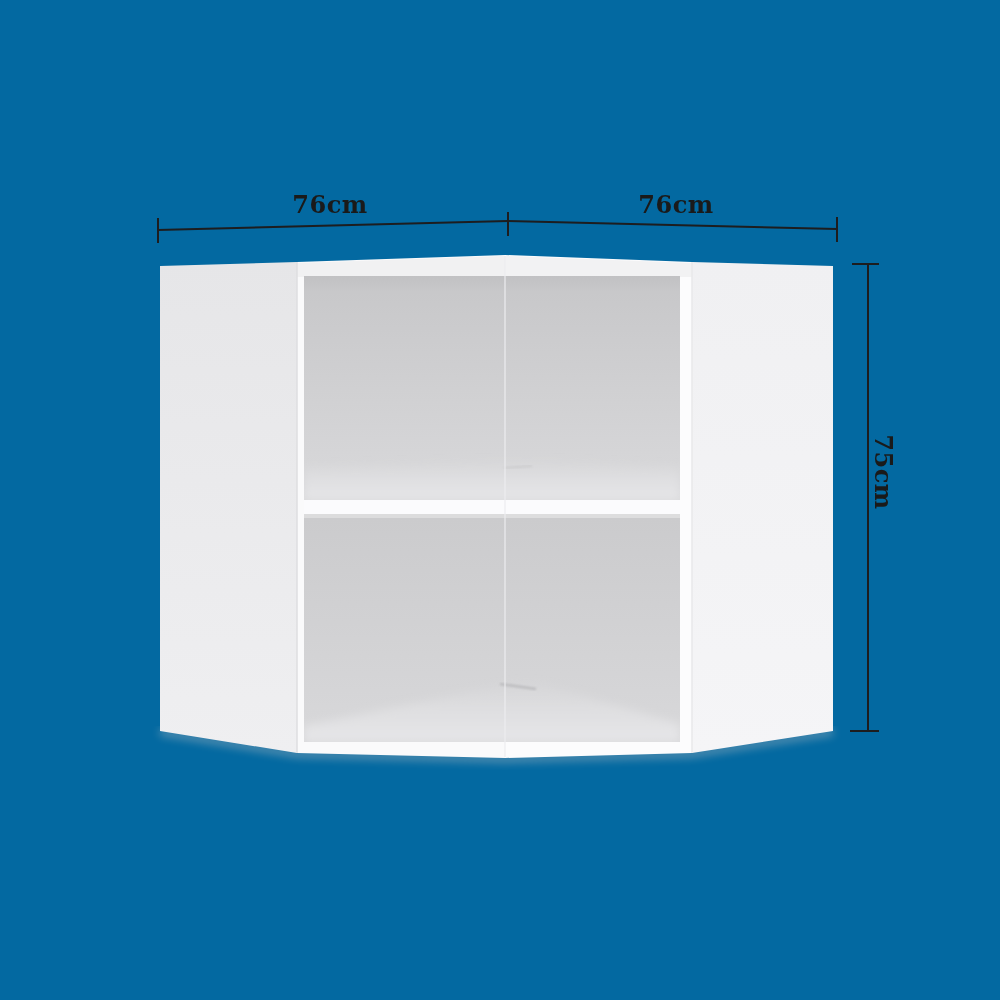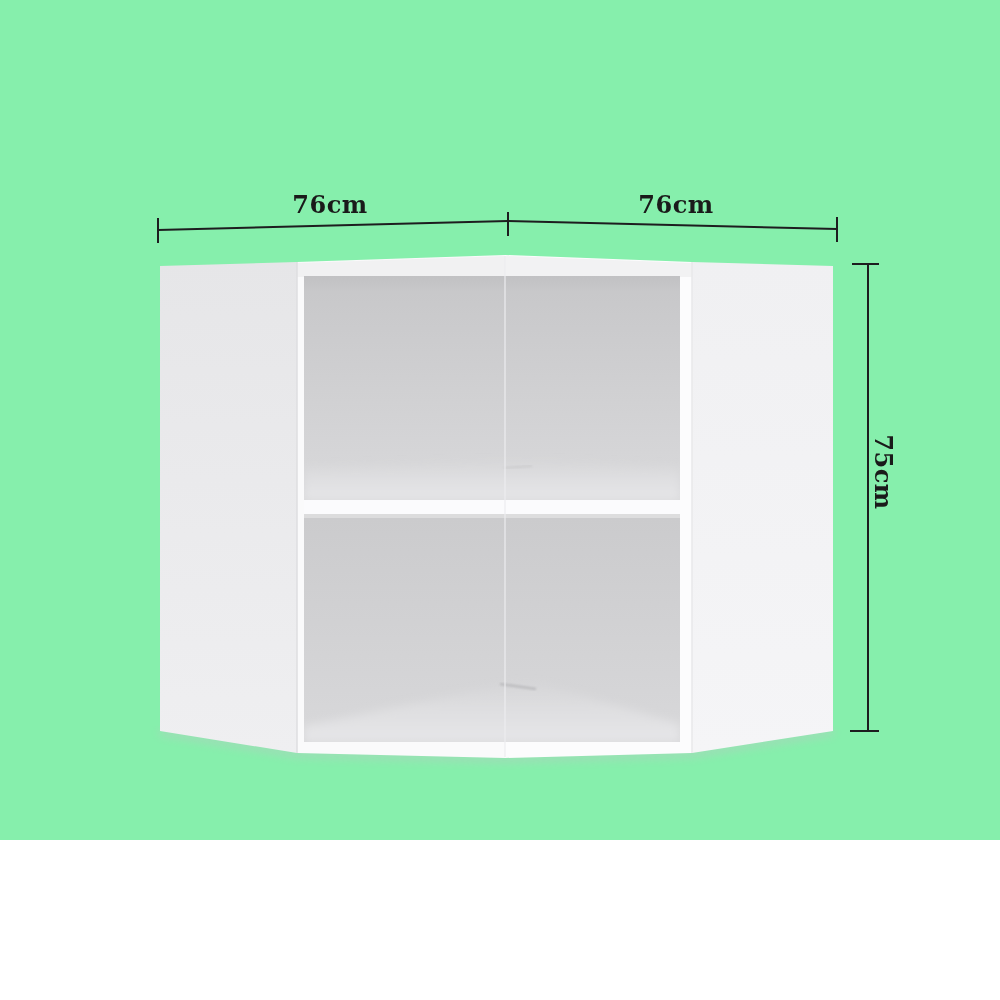--- a/index.html
+++ b/index.html
@@ -7,22 +7,22 @@
     padding: 0;
     background: #ffffff;
     width: 1000px;
     height: 1000px;
     overflow: hidden;
     font-family: "DejaVu Serif", serif;
   }
   .stage {
     position: relative;
     width: 1000px;
-    height: 840px;
-    background: #86efac;
+    height: 1000px;
+    background: #0369a1;
   }
   svg { display: block; }
   .dim-text {
     font-family: "DejaVu Serif", serif;
     font-weight: bold;
     font-size: 24px;
     letter-spacing: 0.5px;
   }
 </style>
 </head>

